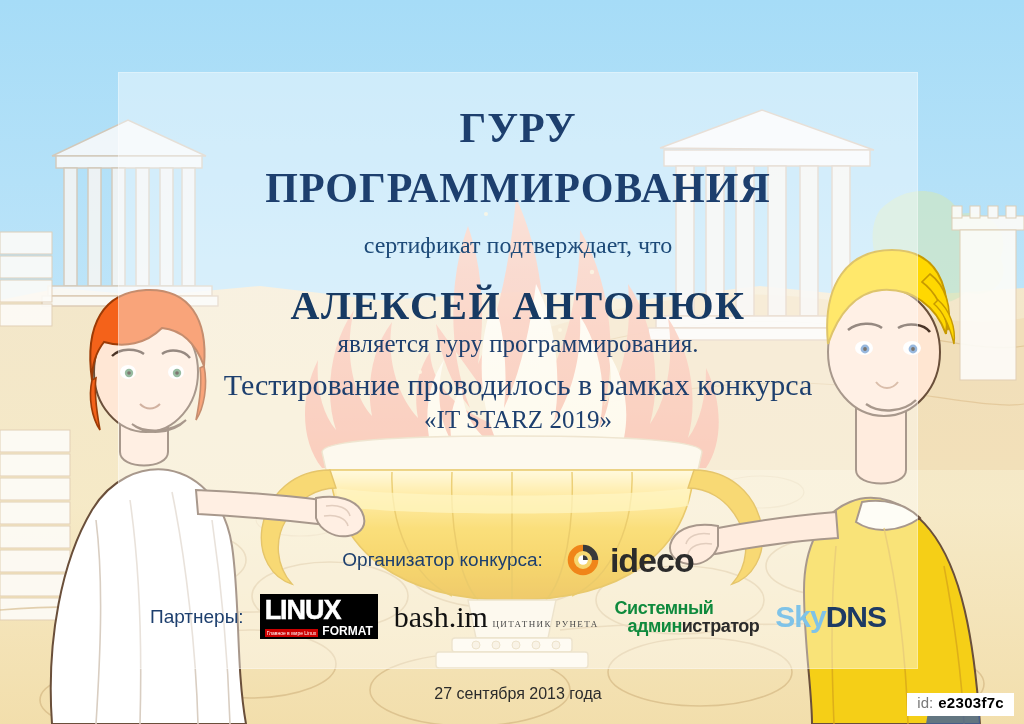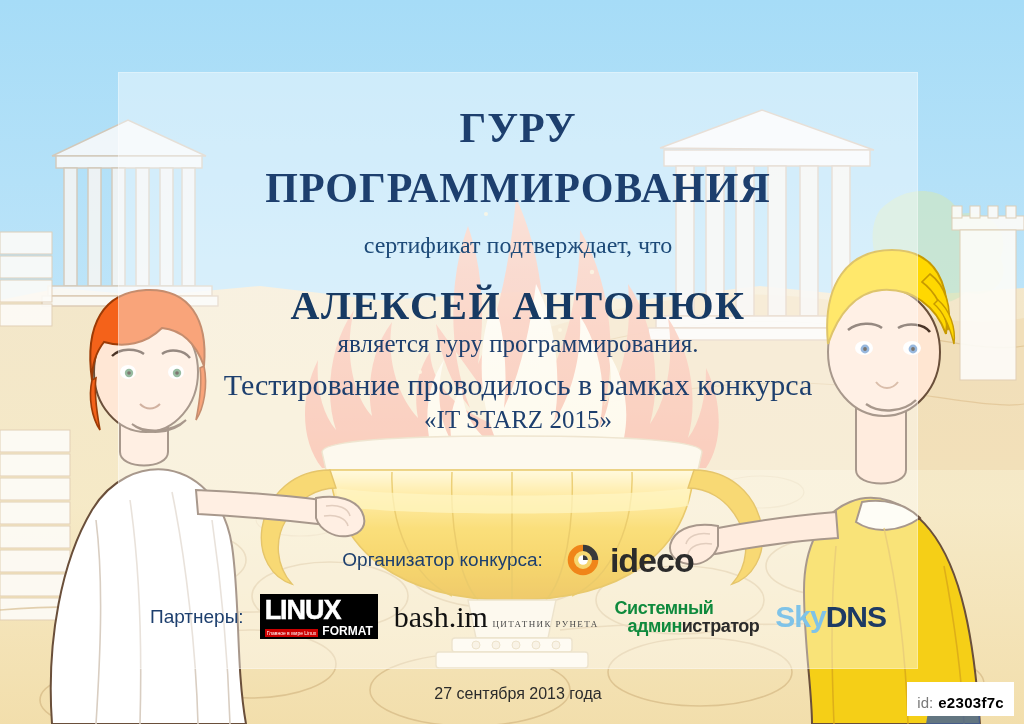--- a/index.html
+++ b/index.html
@@ -78,21 +78,21 @@
 
   .skydns{font-family:"Liberation Sans",sans-serif;font-weight:bold;font-size:30px;
      letter-spacing:-1px;line-height:30px;}
   .skydns .sky{color:#7fc3e8;}
   .skydns .dns{color:#1d3a64;}
 
   
   #date{position:absolute;left:0;top:613px;width:800px;text-align:center;
      font-family:"Liberation Sans",sans-serif;font-size:16px;color:#2b2b2b;}
   #idbadge{position:absolute;right:10px;bottom:8px;background:#fff;
-     padding:12px 10px 5px 10px;font-size:15px;color:#111;
+     padding:1px 10px 5px 10px;font-size:15px;color:#111;
      font-family:"Liberation Sans",sans-serif;}
   #idbadge .k{color:#7a7a7a;margin-right:5px;}
   #idbadge .v{font-weight:bold;color:#000;letter-spacing:0.3px;}
 </style>
 </head>
 <body>
 
 <div id="cert">
 
   <svg class="svgfull" viewBox="0 0 1024 724" preserveAspectRatio="none">
@@ -370,21 +370,21 @@
   <div id="panel"></div>
 
 
   <div id="content">
     <div class="t" id="t-guru">ГУРУ</div>
     <div class="t" id="t-prog">ПРОГРАММИРОВАНИЯ</div>
     <div class="t" id="t-conf">сертификат подтверждает, что</div>
     <div class="t" id="t-name">АЛЕКСЕЙ АНТОНЮК</div>
     <div class="t" id="t-l1">является гуру программирования.</div>
     <div class="t" id="t-l2">Тестирование проводилось в рамках конкурса</div>
-    <div class="t" id="t-l3">«IT STARZ 2015»</div>
+    <div class="t" id="t-l3">«IT STARZ 2019»</div>
 
     <div id="org">
       <span class="lbl">Организатор конкурса:</span>
       <span id="ideco">
         <svg class="mark" viewBox="0 0 40 40">
           <path d="M20,3 A17,17 0 1,0 37,20 L30,20 A10,10 0 1,1 20,10 Z" fill="#f08519"></path>
           <path d="M20,3 A17,17 0 0,1 37,20 L30,20 A10,10 0 0,0 20,10 Z" fill="#3a3a3a"></path>
           <circle cx="20" cy="20" r="5.4" fill="#ffffff"></circle>
           <path d="M20,14.6 A5.4,5.4 0 0,1 25.4,20 L20,20 Z" fill="#3a3a3a"></path>
         </svg>

